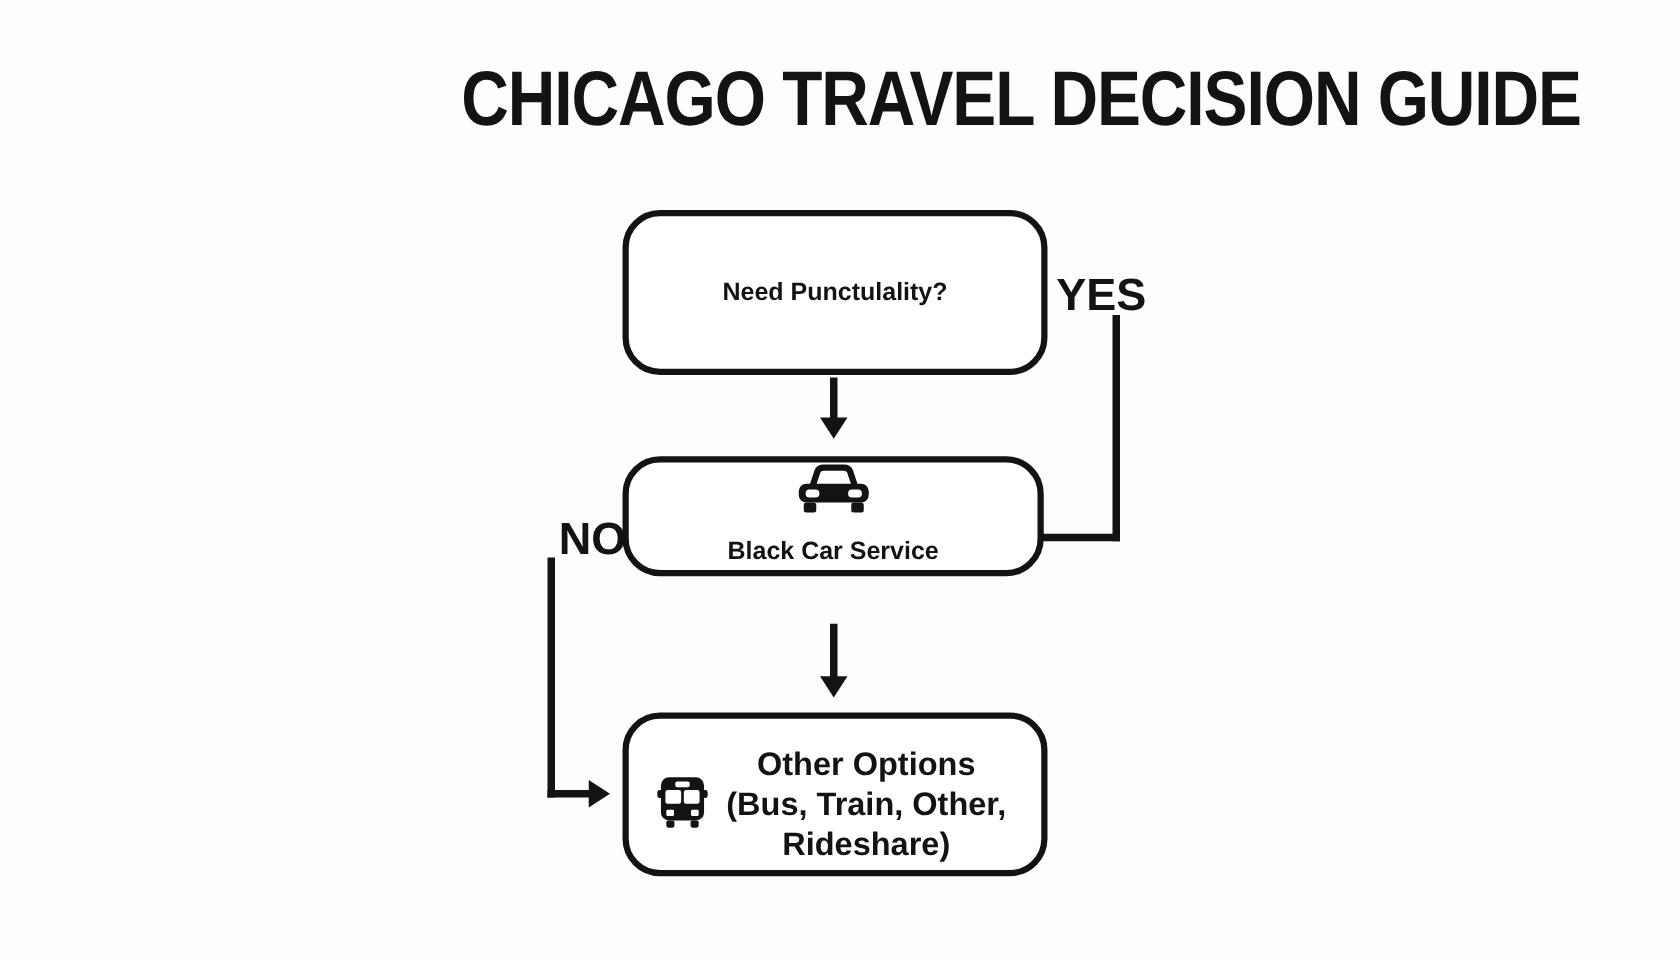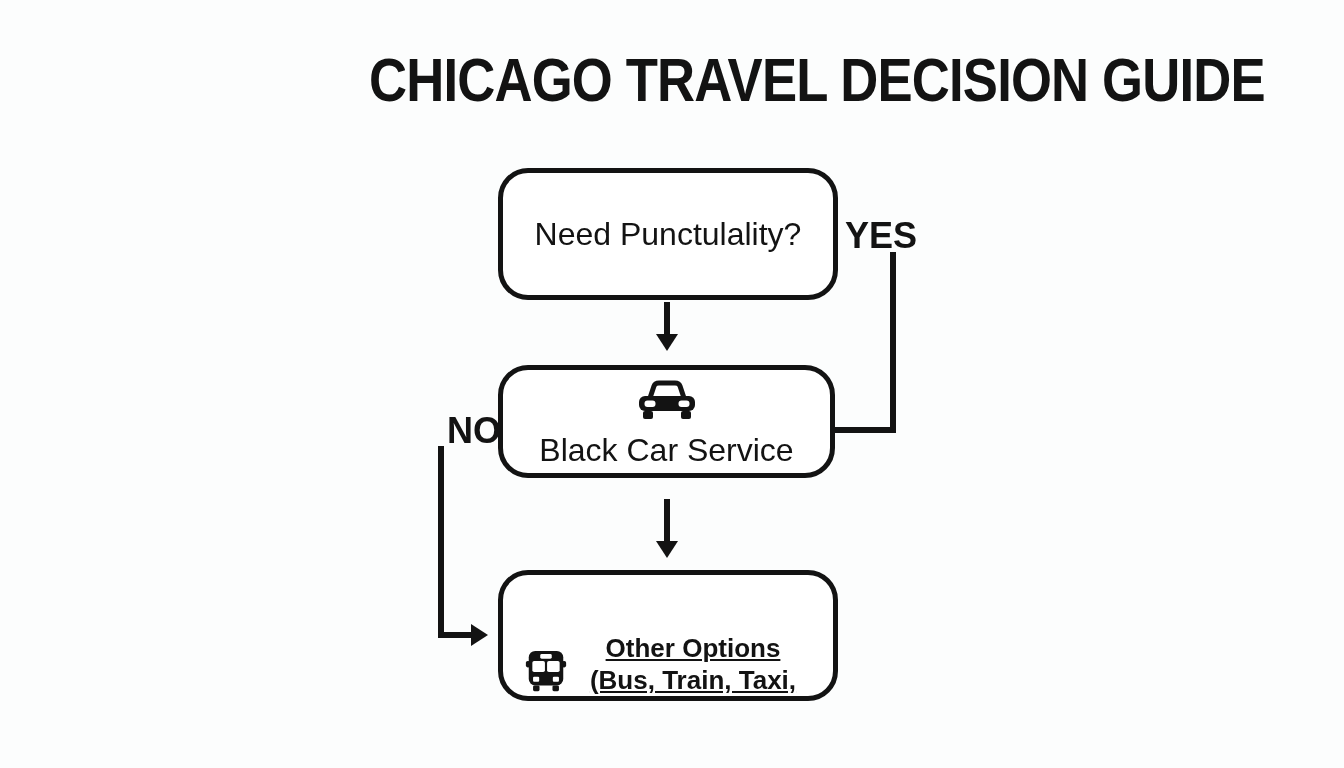--- a/index.html
+++ b/index.html
@@ -16,23 +16,23 @@
   }
   .title-inner{display:inline-block;transform:scaleX(0.85);transform-origin:50% 50%;white-space:nowrap;}
 
   
   .fc-box{
     position:absolute;box-sizing:border-box;background:#ffffff;
     border:5px solid var(--ink);border-radius:30px;
     display:flex;align-items:center;justify-content:center;
   }
   .box-decision{left:498px;top:168px;width:340px;height:132px;}
-  .box-primary{left:498px;top:365px;width:337px;height:113px;flex-direction:column;gap:10px;}
-  .box-other{left:498px;top:570px;width:340px;height:131px;align-items:flex-end;justify-content:flex-start;text-decoration:underline;}
-  .box-label{font-weight:normal;font-size:32px;line-height:34px;}
+  .box-primary{left:498px;top:365px;width:337px;height:96px;flex-direction:column;gap:10px;}
+  .box-other{left:498px;top:570px;width:340px;height:131px;align-items:center;justify-content:flex-start;}
+  .box-label{font-weight:bold;font-size:20px;line-height:34px;}
 
   .box-other .icon-wrap{margin:13px 0 0 20px;flex:0 0 auto;}
   .box-other .text-block{
     flex:1;text-align:center;font-weight:bold;font-size:26px;line-height:32px;
     padding:15px 16px 0 0;
   }
 
   
   .line{position:absolute;background:var(--ink);}
   .flow1-line{left:664px;top:302px;width:6px;height:34px;}
@@ -114,17 +114,18 @@
         <rect x="13" y="16" width="17.5" height="15.5" rx="2.5" fill="#ffffff"></rect>
         <rect x="33.5" y="16" width="17.5" height="15.5" rx="2.5" fill="#ffffff"></rect>
         <rect x="14" y="38" width="8.5" height="7" rx="1.5" fill="#ffffff"></rect>
         <rect x="41.5" y="38" width="8.5" height="7" rx="1.5" fill="#ffffff"></rect>
         <rect x="14" y="50" width="9" height="8" rx="2" fill="#131313"></rect>
         <rect x="41" y="50" width="9" height="8" rx="2" fill="#131313"></rect>
       </svg>
     </span>
     <div class="text-block">
       <div>Other Options</div>
-      <div>(Bus, Train, Taxi,</div>
+      <div>(Bus, Train, Other,</div>
+      <div>Rideshare)</div>
     </div>
   </div>
 
 </div>
 
 </body></html>

